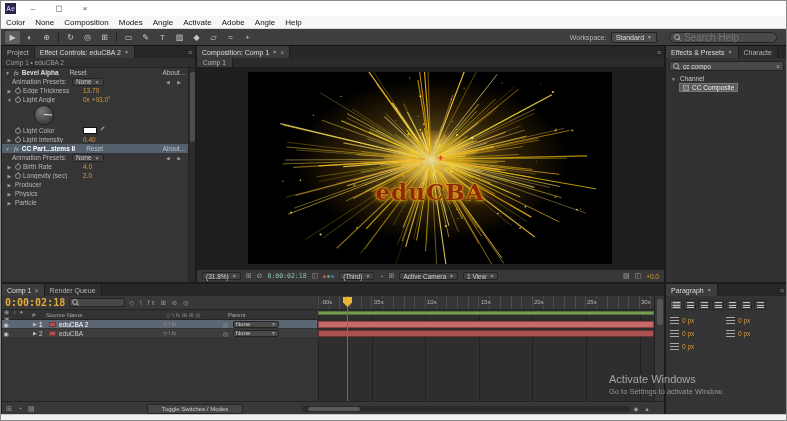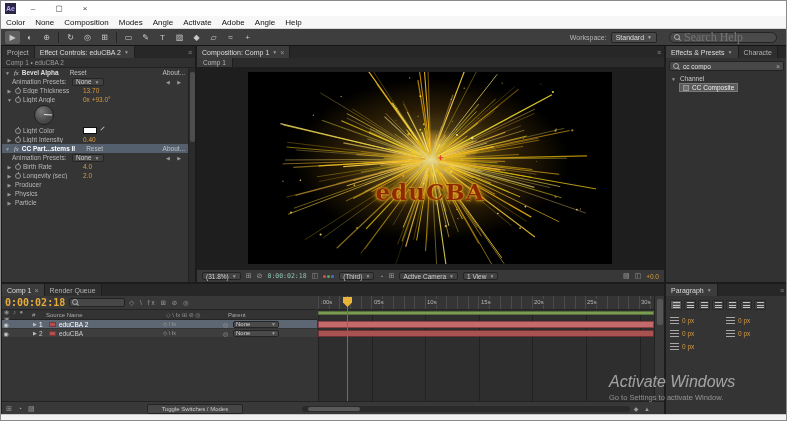--- a/index.html
+++ b/index.html
@@ -15,21 +15,21 @@
   .menubar { position:absolute; top:15px; left:0; right:0; height:13px; background:#f7f7f7; border-bottom:1px solid #d8d8d8; display:flex; align-items:center; font-size:8px; color:#111; }
   .menu-item { padding:0 5px; height:13px; display:flex; align-items:center; }
   .toolbar { position:absolute; top:28px; left:0; right:0; height:17px; background:#3e3e3e; border-bottom:1px solid #141414; display:flex; align-items:center; padding:0 3px; }
   .tool { width:15px; height:13px; margin:0 1px; border-radius:2px; color:#c8c8c8; font-size:8px; display:flex; align-items:center; justify-content:center; }
   .tool.active { background:#5e5e5e; }
   .tool-sep { width:1px; height:11px; background:#252525; margin:0 3px; }
   .ws-ctl { margin-left:auto; display:flex; align-items:center; gap:4px; color:#b5b5b5; font-size:7px; }
   .dd-box { background:#4a4a4a; border:1px solid #242424; height:11px; display:flex; align-items:center; gap:3px; padding:0 4px; color:#ddd; border-radius:2px; }
   .dd-caret { font-size:5px; color:#aaa; }
   .search-help { width:108px; height:11px; margin:0 6px 0 8px; background:#4a4a4a; border:1px solid #242424; border-radius:6px; display:flex; align-items:center; gap:3px; padding:0 4px; }
-  .search-help input { background:transparent; border:none; outline:none; color:#c9c9c9; font-size:12px; width:86px; font-family:Liberation Serif, serif; }
+  .search-help input { background:transparent; border:none; outline:none; color:#c9c9c9; font-size:10px; width:86px; font-family:Liberation Sans, sans-serif; }
 
   
   .panel { position:absolute; background:#353535; overflow:hidden; }
   .tabstrip { position:absolute; top:0; left:0; right:0; height:12px; background:#272727; display:flex; align-items:stretch; font-size:7px; color:#b2b2b2; }
   .tab { display:flex; align-items:center; gap:3px; padding:0 5px; background:#2e2e2e; border-right:1px solid #1d1d1d; white-space:nowrap; }
   .tab.active { background:#3c3c3c; color:#dcdcdc; }
   .panel-menu { margin-left:auto; display:flex; align-items:center; padding:0 3px; color:#8d8d8d; font-size:7px; }
   .caret { font-size:5px; color:#9a9a9a; }
   .xclose { font-size:7px; color:#9a9a9a; }
   .mag { width:7px; height:7px; position:relative; display:inline-block; flex:none; }
@@ -142,21 +142,21 @@
   .align-btn { width:12px; height:10px; background:#3e3e3e; border:1px solid #272727; border-radius:1px; display:flex; align-items:center; justify-content:center; }
   .align-btn.active { background:#5a5a5a; }
   .bars { width:7px; height:6px; background:repeating-linear-gradient(to bottom,#c2c2c2 0 1px, transparent 1px 2.5px); }
   .pf-grid { display:flex; flex-wrap:wrap; padding:2px 2px; }
   .pf { width:56px; display:flex; align-items:center; gap:3px; padding:3px 2px; font-size:6.5px; }
   .pf-icon { width:9px; height:7px; background:repeating-linear-gradient(to bottom,#a8a8a8 0 1px, transparent 1px 3px); flex:none; }
   .pf .pval { color:#d79b41; }
 
   
   .activate { position:absolute; left:608px; top:372px; z-index:60; pointer-events:none; color:rgba(255,255,255,0.55); }
-  .activate .l1 { font-size:16px;font-style:italic; }
+  .activate .l1 { font-size:11px; }
   .activate .l2 { font-size:7.5px; color:rgba(255,255,255,0.45); margin-top:2px; }
   .win-bottom { position:absolute; left:0; right:0; bottom:0; height:6px; background:#f2f2f2; border-top:1px solid #c9c9c9; }
 </style>
 </head>
 <body>
 
 <div class="window">
 
   <div class="titlebar">
     <div class="ae-badge">Ae</div>

